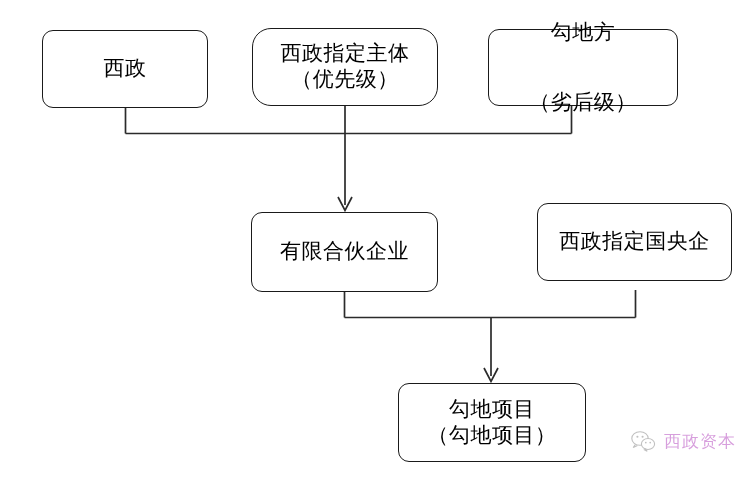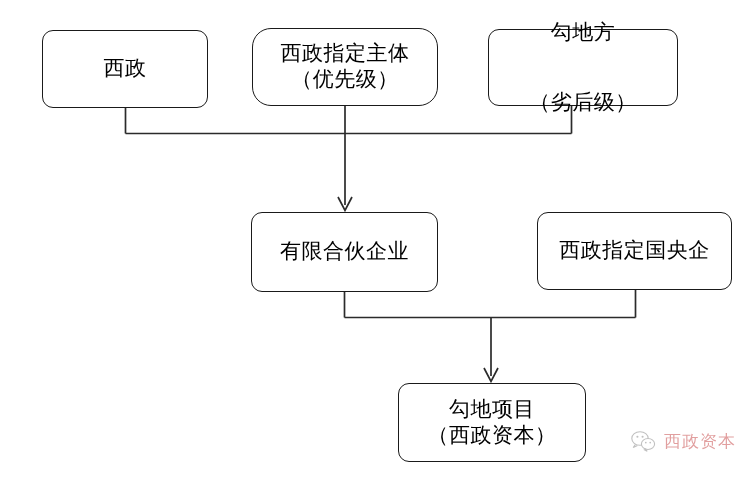--- a/index.html
+++ b/index.html
@@ -44,39 +44,39 @@
     z-index: 2;
   }
   .node .line2 {
     display: block;
   }
   
   #node-xizheng        { left: 22px;  top: 30px;  width: 166px; height: 78px; }
   #node-designated     { left: 232px; top: 28px;  width: 186px; height: 78px; border-radius: 19px; }
   #node-landparty      { left: 468px; top: 29px;  width: 190px; height: 77px; gap: 44px; }
   #node-partnership    { left: 231px; top: 212px; width: 187px; height: 80px; align-items: center; }
-  #node-soe            { left: 517px; top: 212px; width: 195px; height: 78px; }
+  #node-soe            { left: 517px; top: 203px; width: 195px; height: 78px; }
   #node-projectco      { left: 378px; top: 383px; width: 188px; height: 79px; }
 
   
   #watermark {
     position: absolute;
     left: 609px;
     top: 420px;
     width: 130px;
     height: 42px;
     display: flex;
     align-items: center;
     gap: 7px;
     opacity: 0.42;
     z-index: 3;
   }
   #watermark .wm-text {
     font-size: 17px;
-    color: #b91c1c;
+    color: #a21caf;
     letter-spacing: 1px;
     white-space: nowrap;
   }
   #watermark .wm-icon {
     flex: 0 0 auto;
     width: 28px;
     height: 24px;
   }
 </style>
 </head>
@@ -123,21 +123,21 @@
   <div class="node" id="node-partnership">
     <span>有限合伙企业</span>
   </div>
 
   <div class="node" id="node-soe">
     <span>西政指定国央企</span>
   </div>
 
   <div class="node" id="node-projectco">
     <span>勾地项目</span>
-    <span class="line2">（西政资本）</span>
+    <span class="line2">（勾地项目）</span>
   </div>
 
   <div id="watermark">
     <svg class="wm-icon" viewBox="0 0 28 24">
       <g fill="none" stroke="#6a6a6a" stroke-width="1.1">
         <ellipse cx="11" cy="9.5" rx="8.2" ry="6.8"></ellipse>
         <path d="M6.5,15.2 L4.2,18.6 L8.4,16.4"></path>
         <ellipse cx="19" cy="15" rx="6.6" ry="5.5" fill="#ffffff"></ellipse>
         <path d="M16.2,19.6 L18.2,22.3 L14.8,20.6"></path>
       </g>

